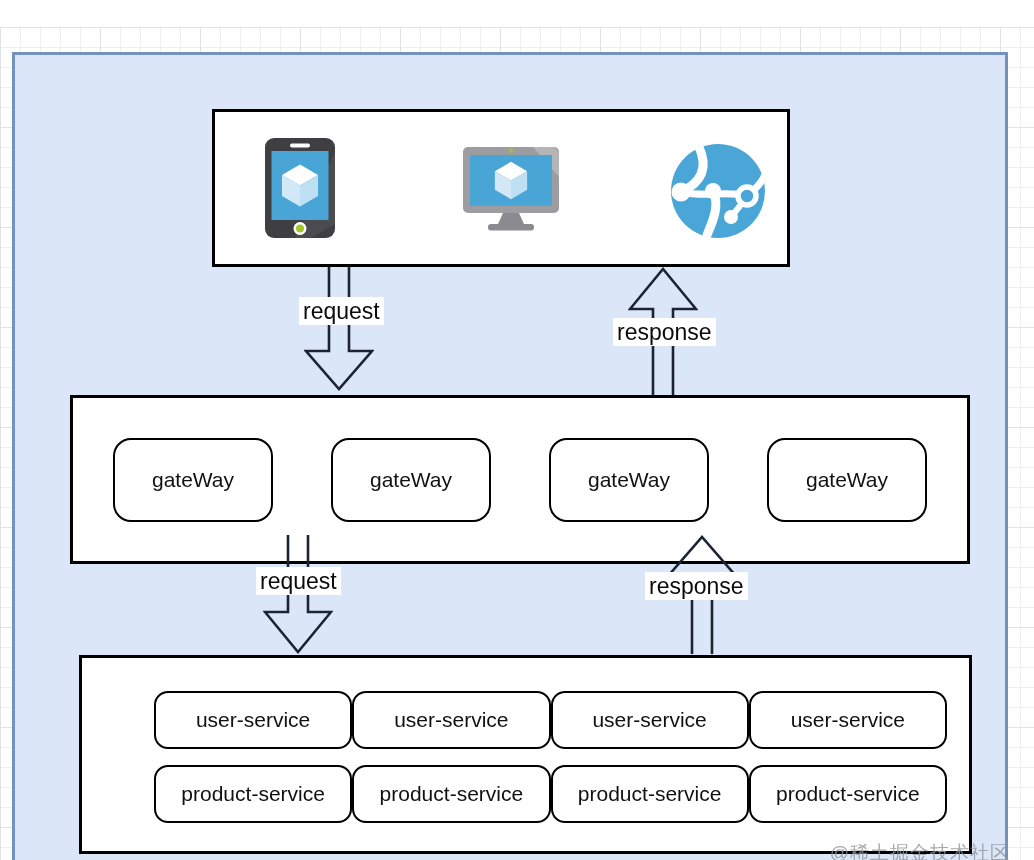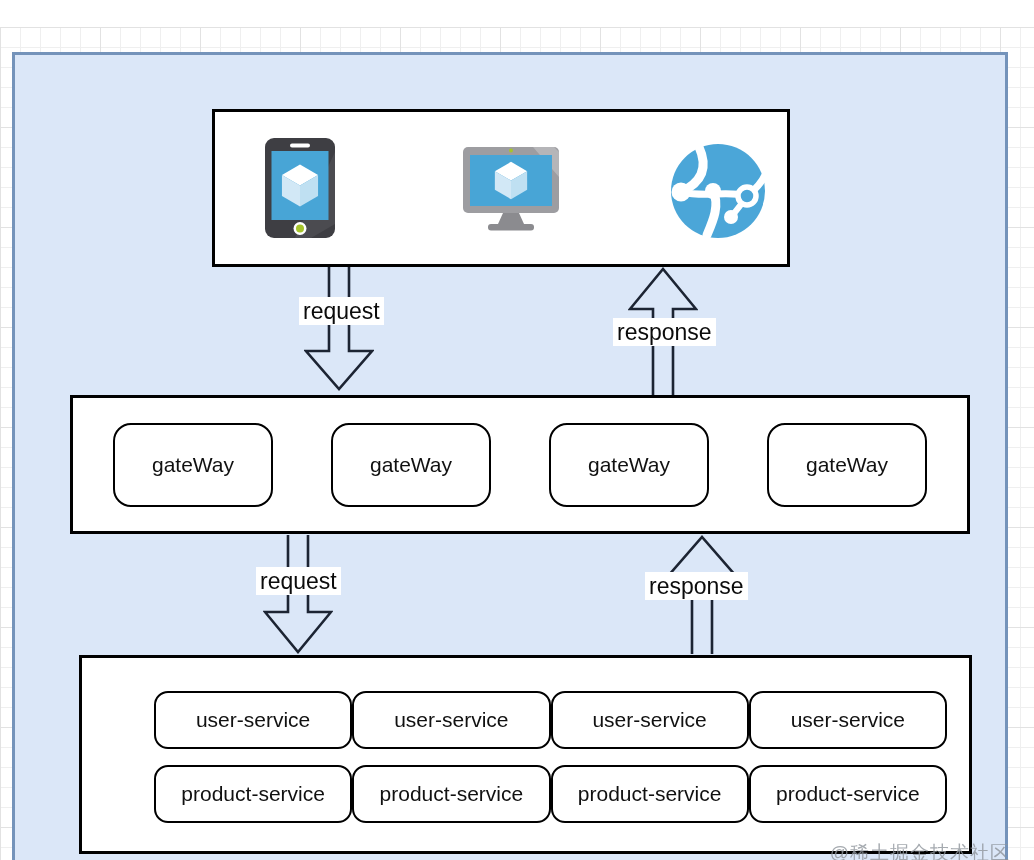--- a/index.html
+++ b/index.html
@@ -27,21 +27,21 @@
     border:3px solid #7493ba;
   }
   .box{
     position:absolute;
     background:#fff;
     border:3px solid #000;
     box-sizing:border-box;
   }
   .clients-box{left:212px;top:82px;width:578px;height:158px;}
   .gateway-box{
-    left:70px;top:368px;width:900px;height:139px;
+    left:70px;top:368px;width:900px;height:169px;
     display:flex;align-items:center;justify-content:space-between;
     padding:0 40px;
   }
   .services-box{
     left:79px;top:628px;width:893px;height:199px;
     display:flex;flex-direction:column;justify-content:flex-start;
     padding:33px 22px 0 28px;
   }
   .svc-row{display:flex;justify-content:space-between;margin-bottom:16px;padding-left:44px;}
   .node{

